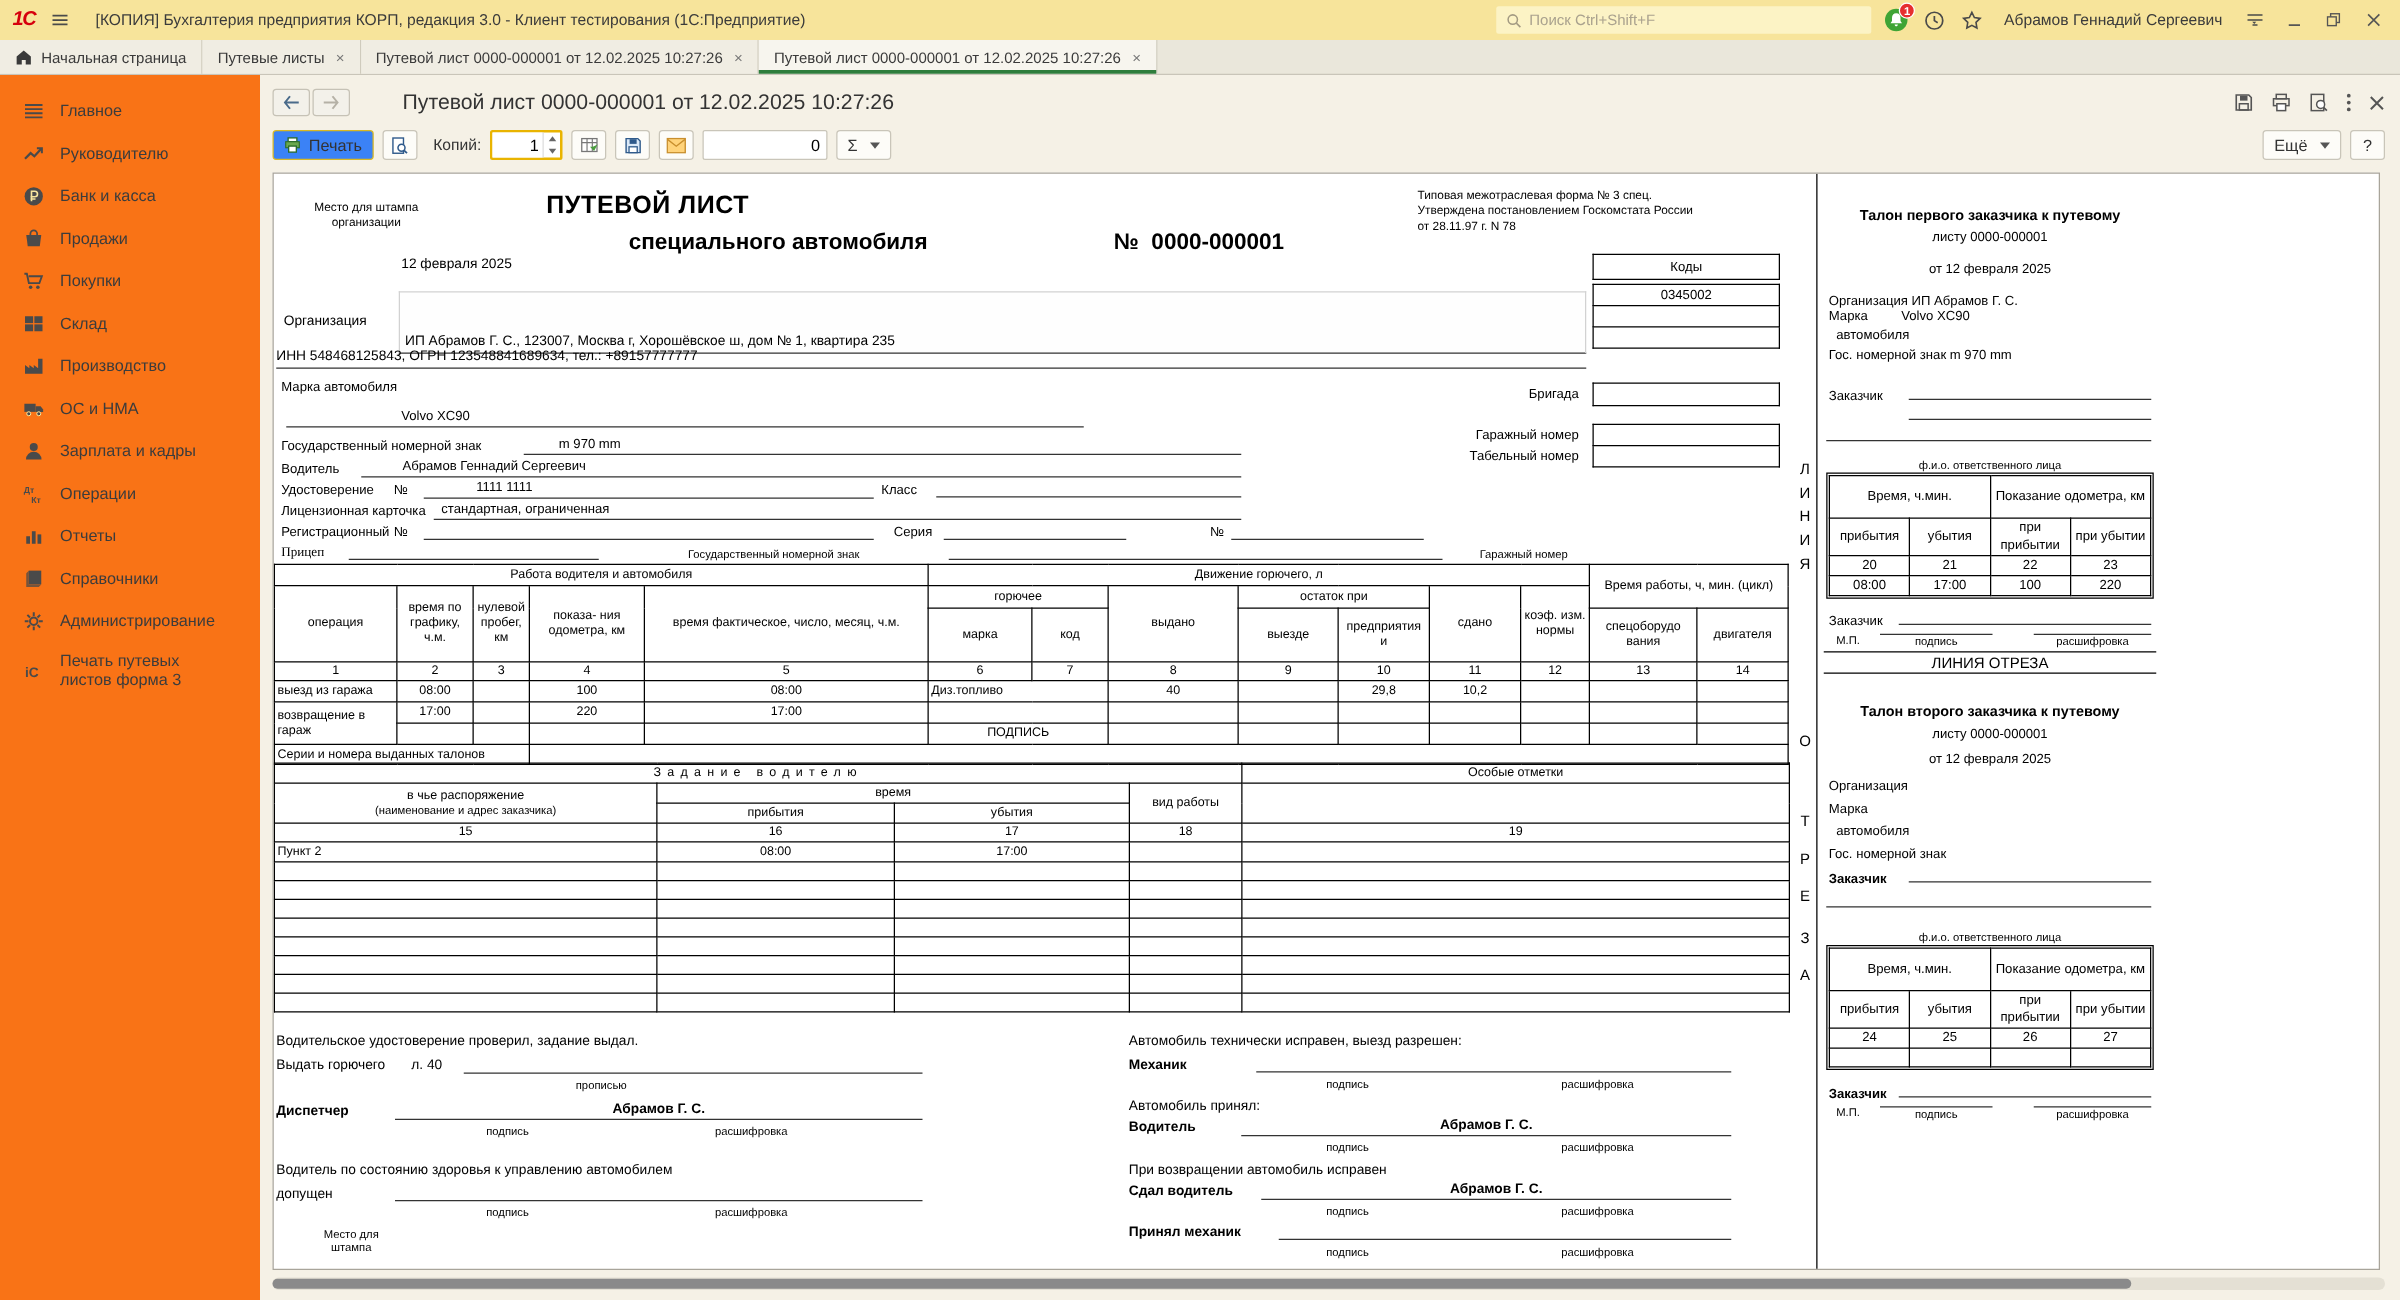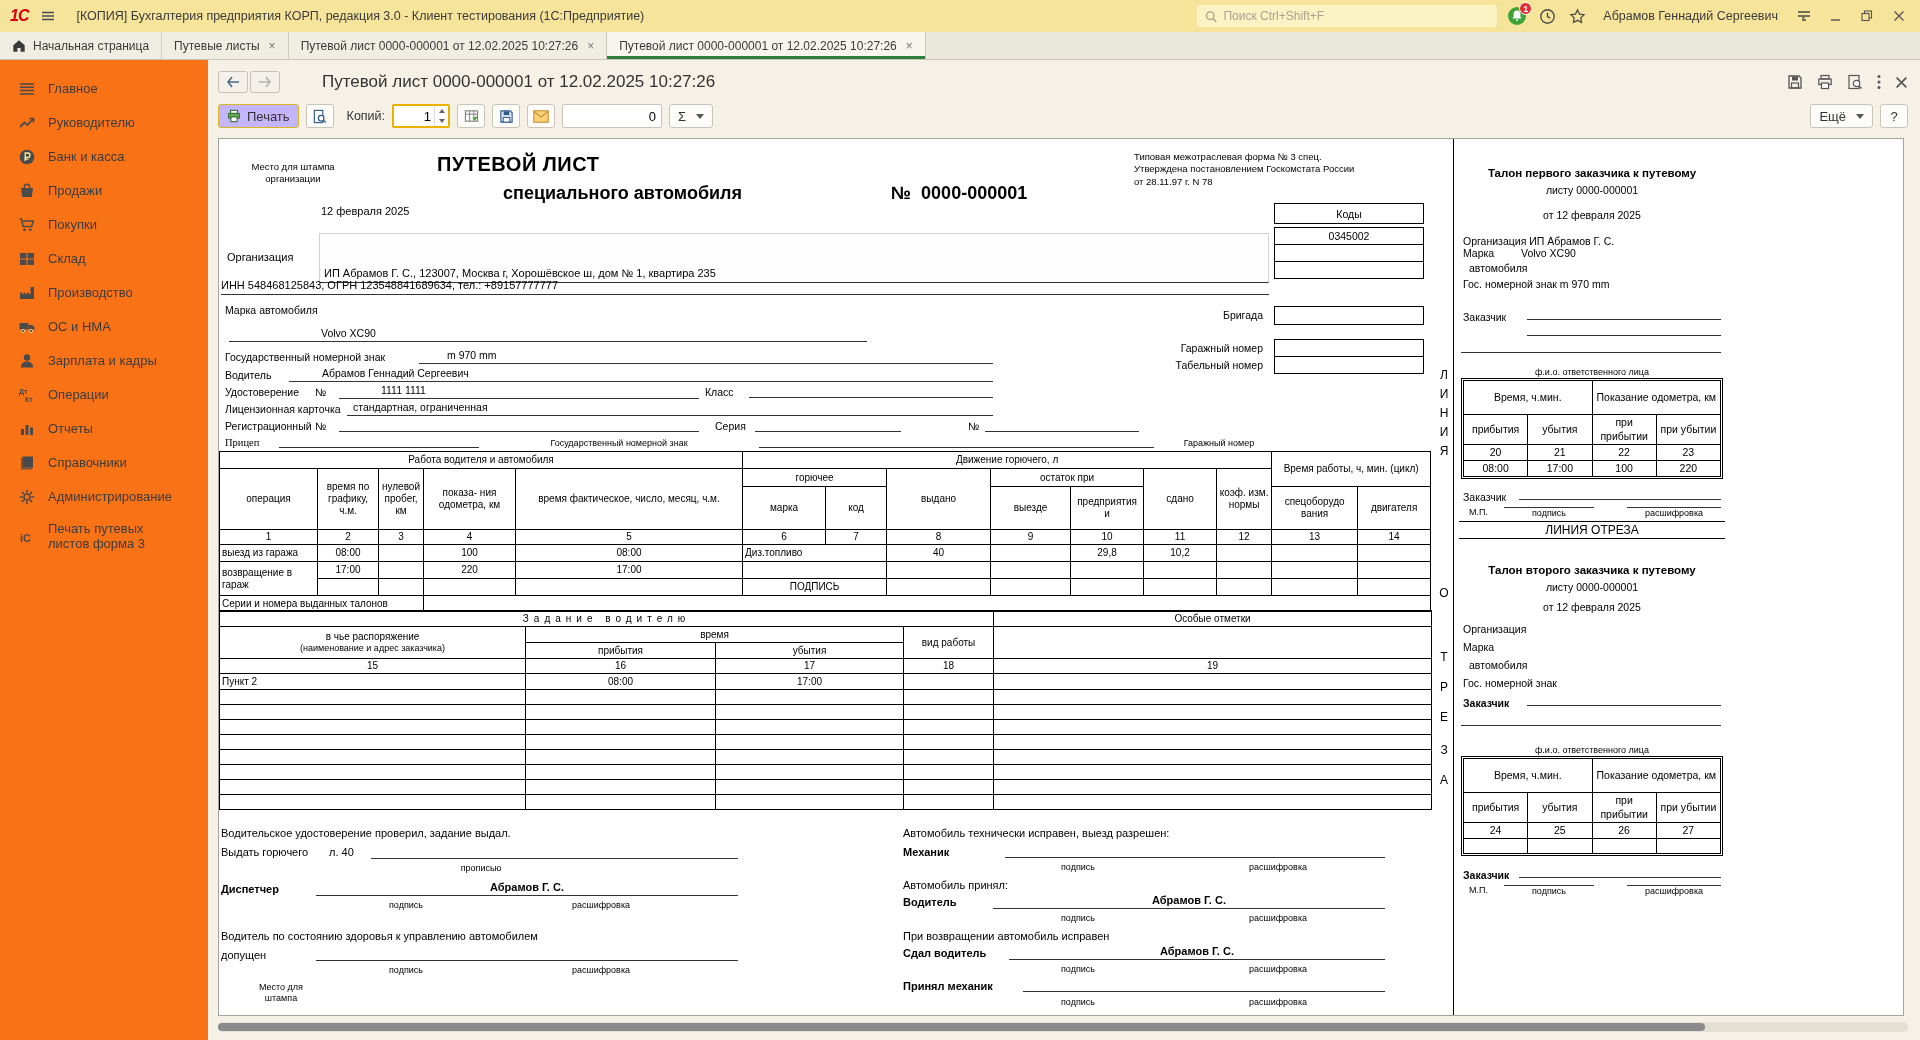--- a/index.html
+++ b/index.html
@@ -31,21 +31,21 @@
   .content{flex:1;position:relative;background:#f5f1e6;}
   
   .fhdr{position:absolute;top:6px;left:10px;right:12px;height:32px;display:flex;align-items:center;}
   .navbtn{width:30px;height:22px;background:#f3f1ea;border:1px solid #c6c2b6;border-radius:3px;display:flex;align-items:center;justify-content:center;cursor:pointer;}
   .navbtn+.navbtn{margin-left:2px;border-radius:3px;}
   .fhdr-title{font-size:17px;color:#333;margin-left:42px;white-space:nowrap;}
   .fhdr-icons{margin-left:auto;display:flex;align-items:center;gap:14px;color:#555;}
   .fhdr-icons .fi{cursor:pointer;display:flex;align-items:center;}
   .ftool{position:absolute;top:42px;left:10px;right:12px;height:28px;display:flex;align-items:center;gap:7px;}
   .btn{display:flex;align-items:center;gap:6px;border:1px solid #c9c5b9;background:#fdfcf8;border-radius:3px;height:24px;padding:0 8px;font-size:13px;color:#333;cursor:pointer;}
-  .btn-print{background:#c4b5fd;border-color:#d9b823;font-size:13px;}
+  .btn-print{background:#3b82f6;border-color:#d9b823;font-size:13px;}
   .icobtn{width:28px;justify-content:center;padding:0;}
   .lbl{font-size:12.5px;color:#333;margin-left:6px;}
   .spin{display:flex;height:24px;border:2px solid #e9b400;background:#fff;border-radius:2px;align-items:stretch;}
   .spin input{width:40px;border:none;outline:none;text-align:right;font-size:13px;padding-right:3px;}
   .spin .arr{width:14px;border-left:1px solid #ddd;display:flex;flex-direction:column;}
   .spin .arr div{flex:1;display:flex;align-items:center;justify-content:center;cursor:pointer;}
   .tri-up{width:0;height:0;border-left:3.5px solid transparent;border-right:3.5px solid transparent;border-bottom:4px solid #666;}
   .tri-dn{width:0;height:0;border-left:3.5px solid transparent;border-right:3.5px solid transparent;border-top:4px solid #666;}
   .numin{width:100px;height:24px;border:1px solid #c9c5b9;background:#fff;border-radius:2px;text-align:right;font-size:13px;padding:0 5px;outline:none;}
   .caret{width:0;height:0;border-left:4px solid transparent;border-right:4px solid transparent;border-top:5px solid #555;margin-left:4px;}

